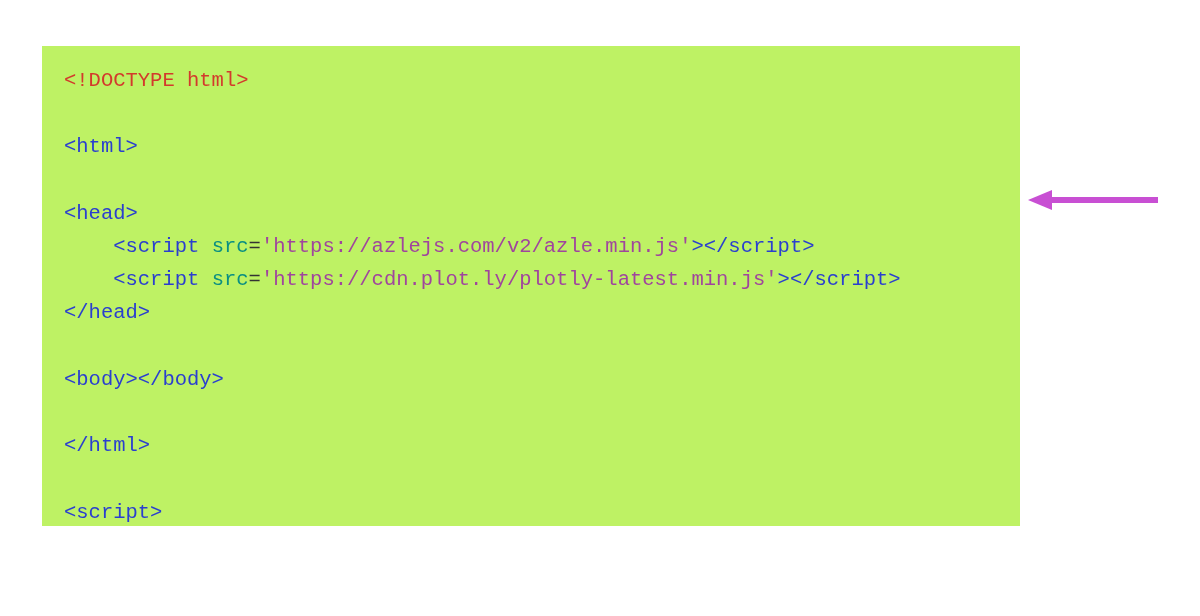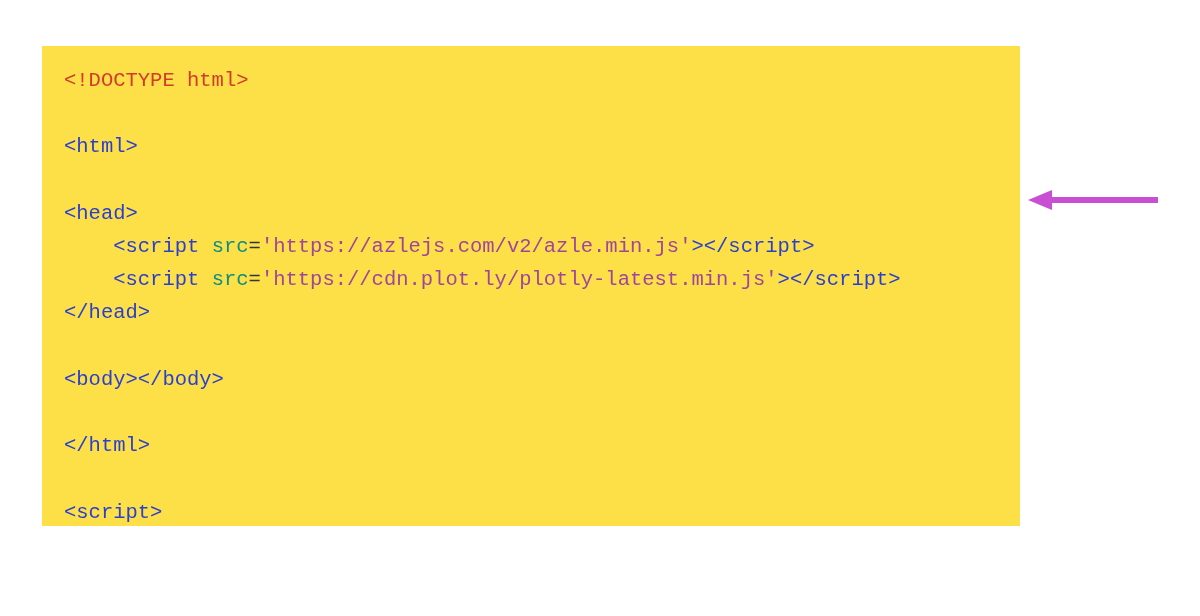--- a/index.html
+++ b/index.html
@@ -9,21 +9,21 @@
     height: 616px;
     background: #ffffff;
     font-family: "SFMono-Regular", Consolas, "Liberation Mono", Menlo, Courier, monospace;
   }
   .code-block {
     position: absolute;
     left: 42px;
     top: 46px;
     width: 978px;
     height: 480px;
-    background: #fde047;
+    background: #bef264;
     box-sizing: border-box;
     padding: 18px 22px;
     font-size: 20.5px;
     line-height: 1.62;
     white-space: pre;
     color: #333;
     overflow: hidden;
   }
   .tok-red    { color: #d33a2c; }
   .tok-blue   { color: #2a3fcf; }

